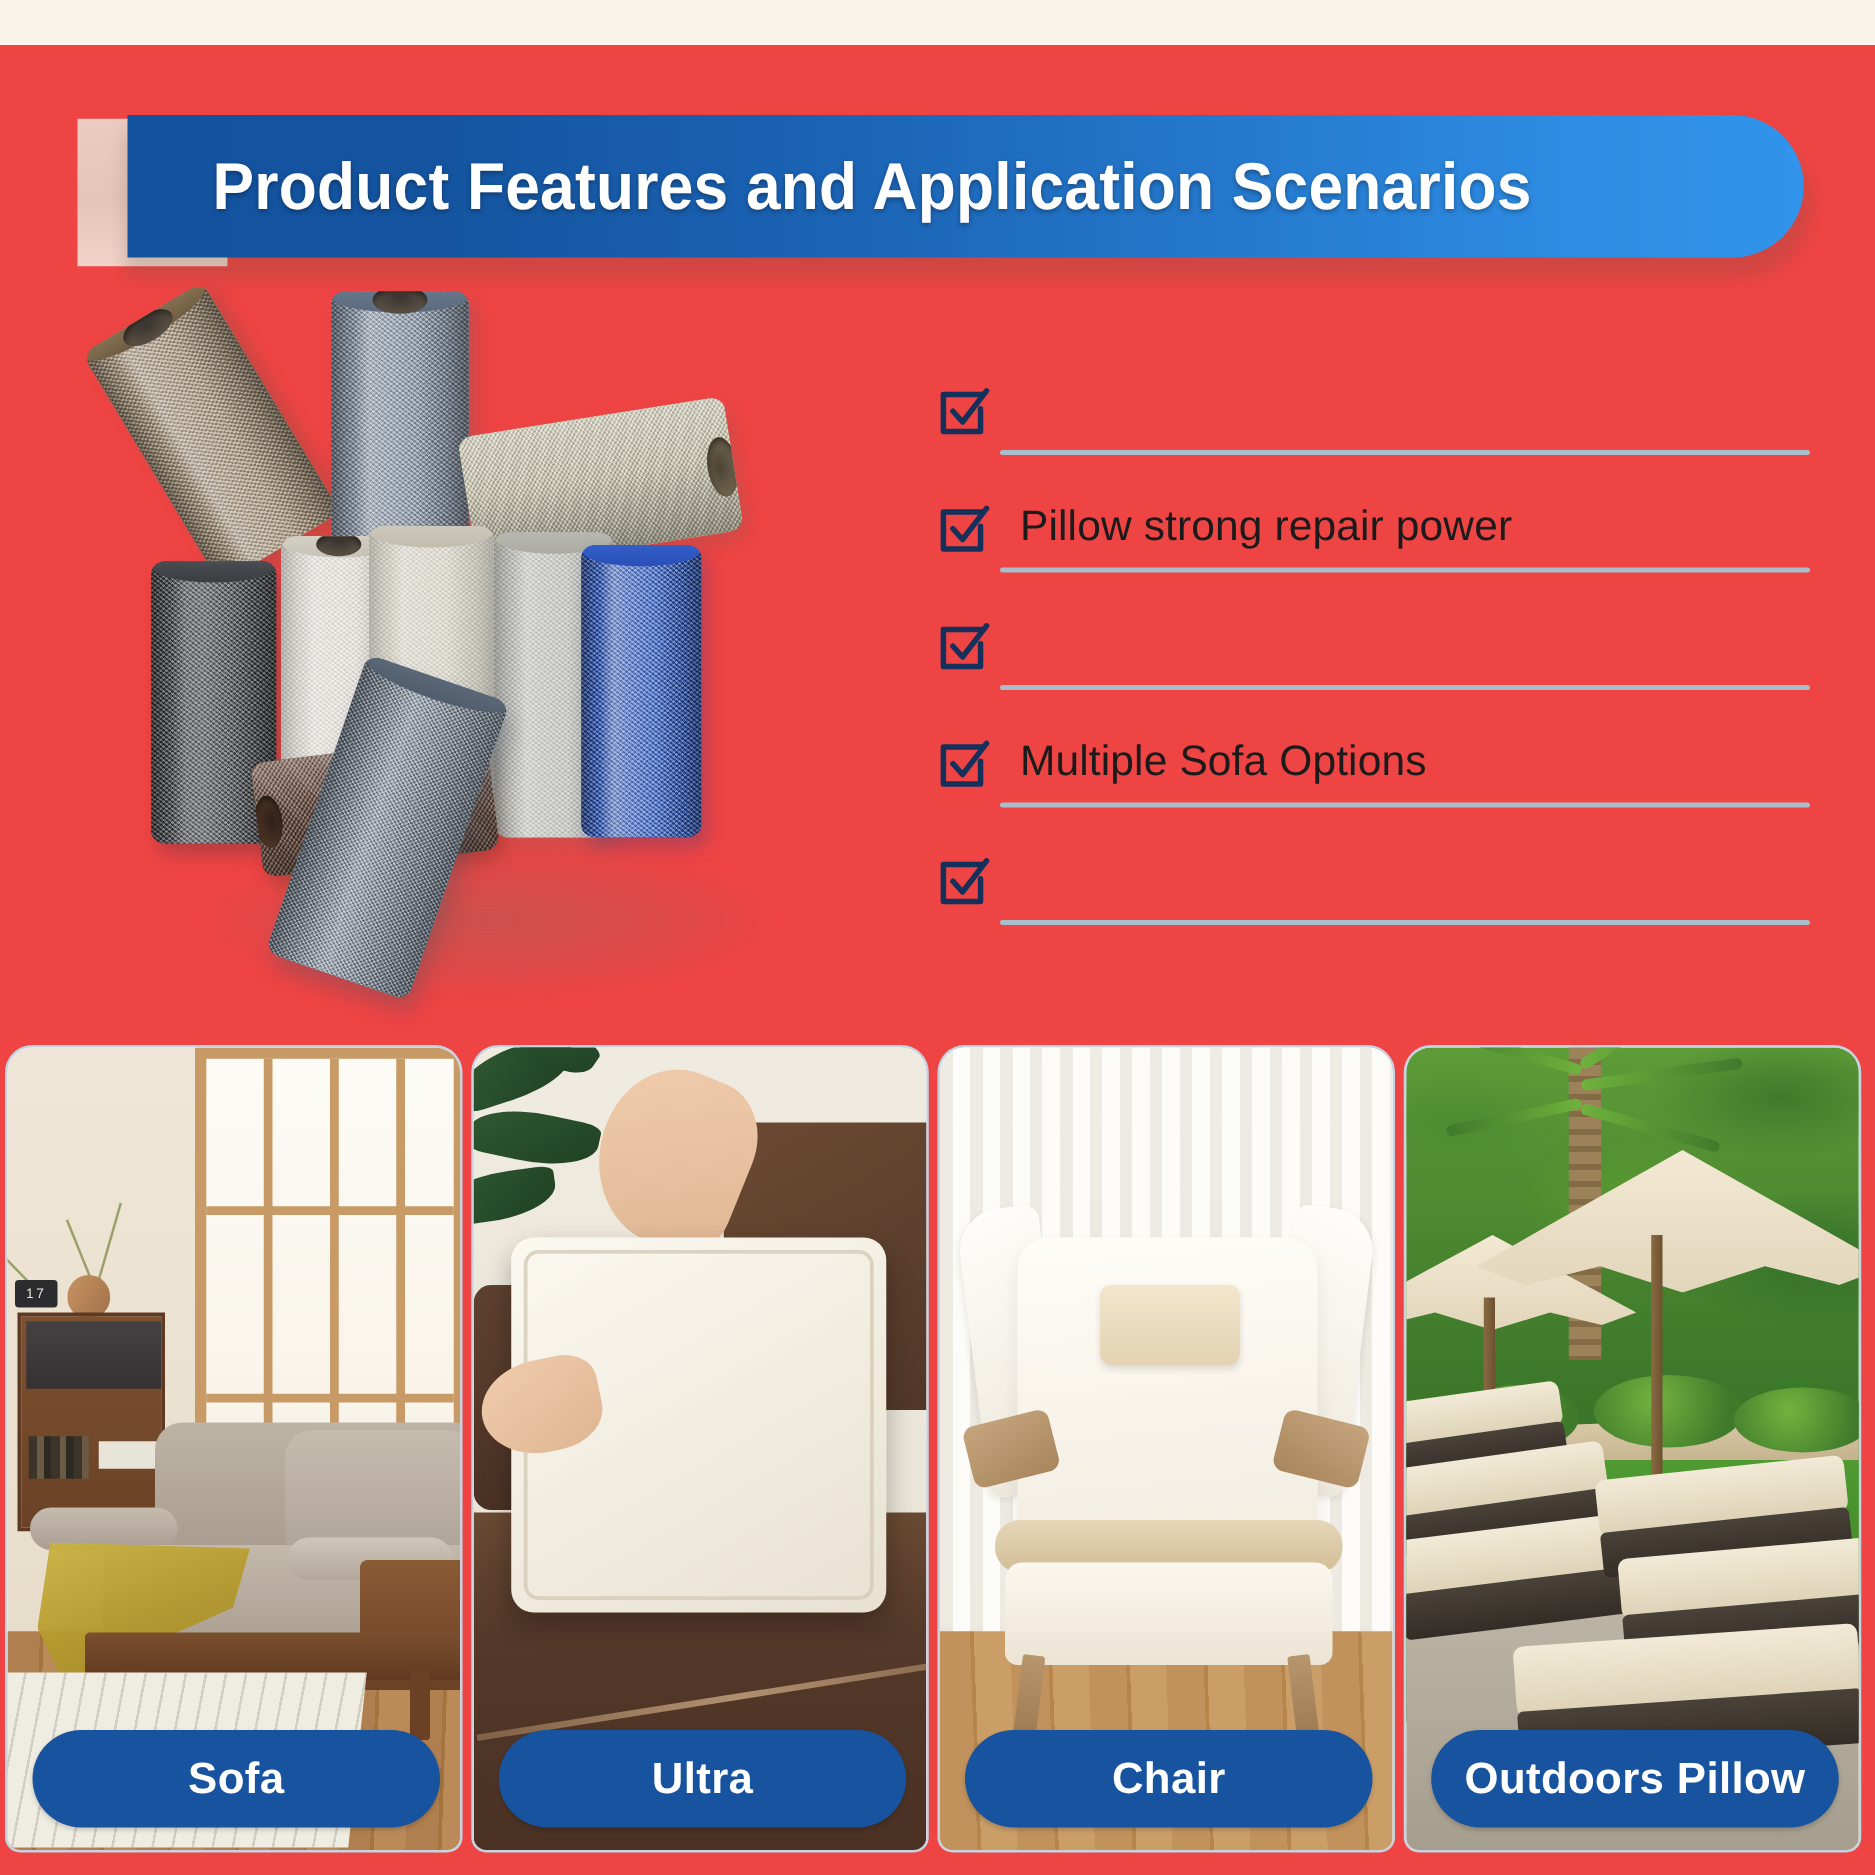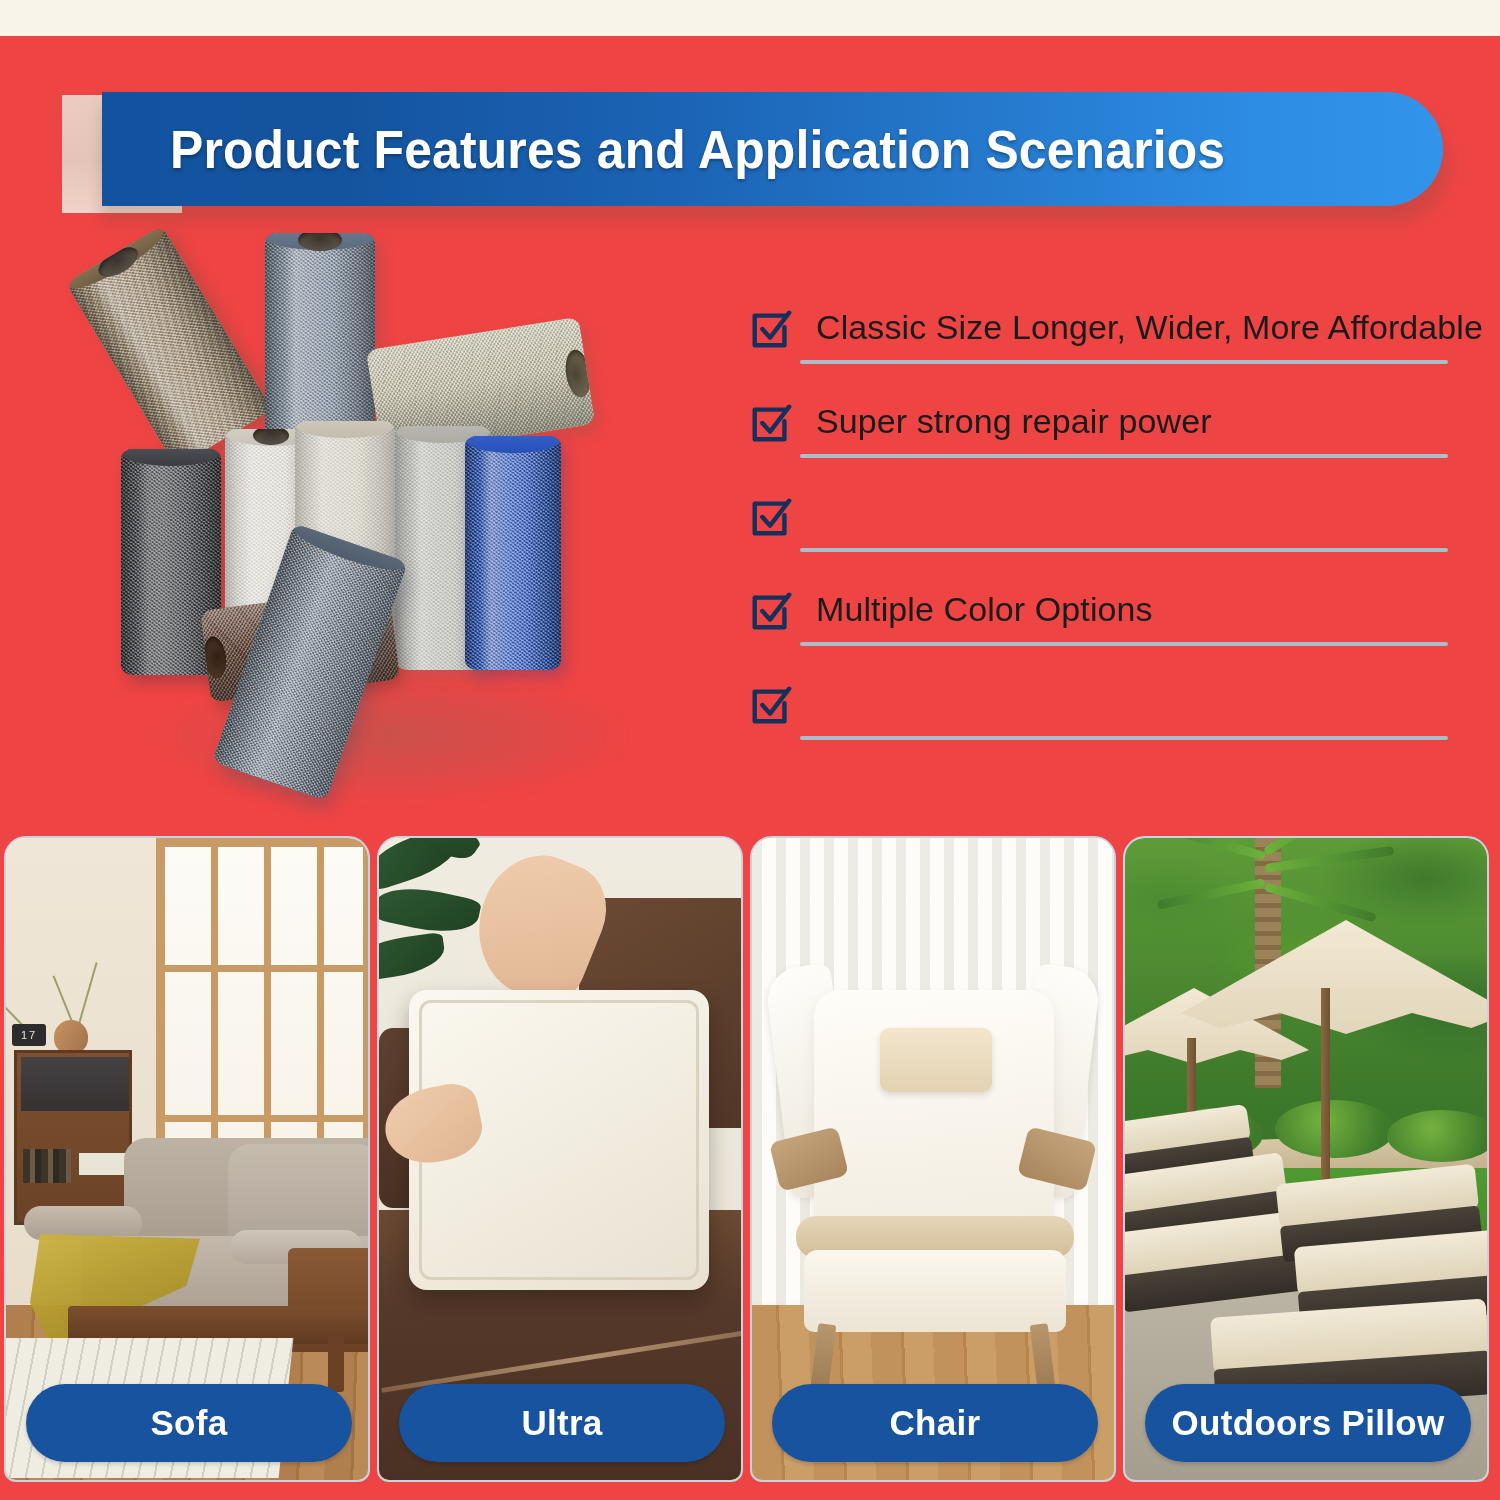--- a/index.html
+++ b/index.html
@@ -332,53 +332,52 @@
 
   <div class="features">
 
     <div class="feature-row">
       <span class="chk">
         <svg viewBox="0 0 48 48" width="46" height="46">
           <path d="M40 10 H7 V41 H38 V22" fill="none" stroke="#16305c" stroke-width="4.6" stroke-linecap="round" stroke-linejoin="round"></path>
           <path d="M15 24 L23 33 L43 7" fill="none" stroke="#16305c" stroke-width="4.6" stroke-linecap="round" stroke-linejoin="round"></path>
         </svg>
       </span>
-      <div class="feature-text">Classic Size Longer, Wider, More Affordable</div>
       <div class="feature-rule"></div>
     </div>
 
     <div class="feature-row">
       <span class="chk">
         <svg viewBox="0 0 48 48" width="46" height="46">
           <path d="M40 10 H7 V41 H38 V22" fill="none" stroke="#16305c" stroke-width="4.6" stroke-linecap="round" stroke-linejoin="round"></path>
           <path d="M15 24 L23 33 L43 7" fill="none" stroke="#16305c" stroke-width="4.6" stroke-linecap="round" stroke-linejoin="round"></path>
         </svg>
       </span>
-      <div class="feature-text">Super strong repair power</div>
+      <div class="feature-text">Pillow strong repair power</div>
       <div class="feature-rule"></div>
     </div>
 
     <div class="feature-row">
       <span class="chk">
         <svg viewBox="0 0 48 48" width="46" height="46">
           <path d="M40 10 H7 V41 H38 V22" fill="none" stroke="#16305c" stroke-width="4.6" stroke-linecap="round" stroke-linejoin="round"></path>
           <path d="M15 24 L23 33 L43 7" fill="none" stroke="#16305c" stroke-width="4.6" stroke-linecap="round" stroke-linejoin="round"></path>
         </svg>
       </span>
       <div class="feature-rule"></div>
     </div>
 
     <div class="feature-row">
       <span class="chk">
         <svg viewBox="0 0 48 48" width="46" height="46">
           <path d="M40 10 H7 V41 H38 V22" fill="none" stroke="#16305c" stroke-width="4.6" stroke-linecap="round" stroke-linejoin="round"></path>
           <path d="M15 24 L23 33 L43 7" fill="none" stroke="#16305c" stroke-width="4.6" stroke-linecap="round" stroke-linejoin="round"></path>
         </svg>
       </span>
-      <div class="feature-text">Multiple Color Options</div>
+      <div class="feature-text">Multiple Sofa Options</div>
       <div class="feature-rule"></div>
     </div>
 
     <div class="feature-row">
       <span class="chk">
         <svg viewBox="0 0 48 48" width="46" height="46">
           <path d="M40 10 H7 V41 H38 V22" fill="none" stroke="#16305c" stroke-width="4.6" stroke-linecap="round" stroke-linejoin="round"></path>
           <path d="M15 24 L23 33 L43 7" fill="none" stroke="#16305c" stroke-width="4.6" stroke-linecap="round" stroke-linejoin="round"></path>
         </svg>
       </span>

